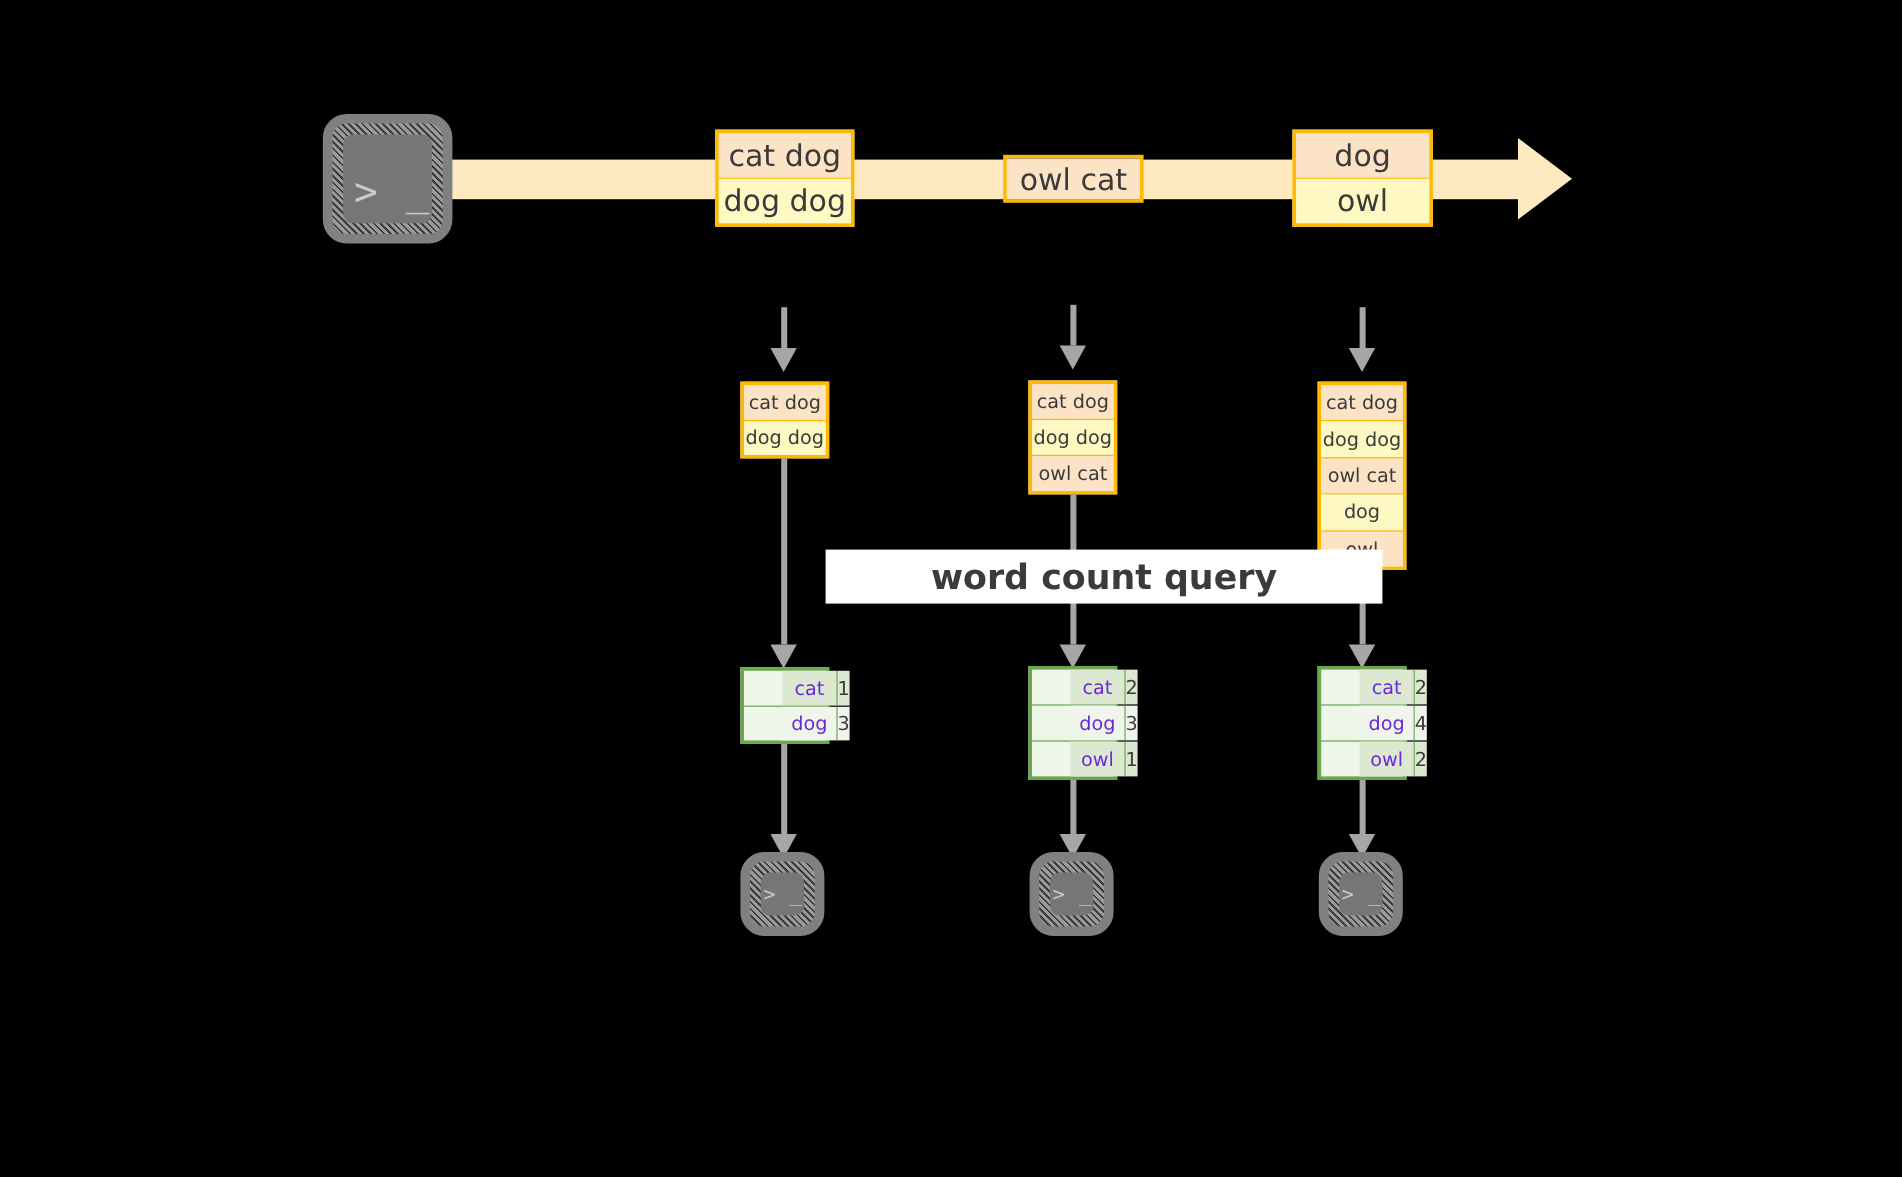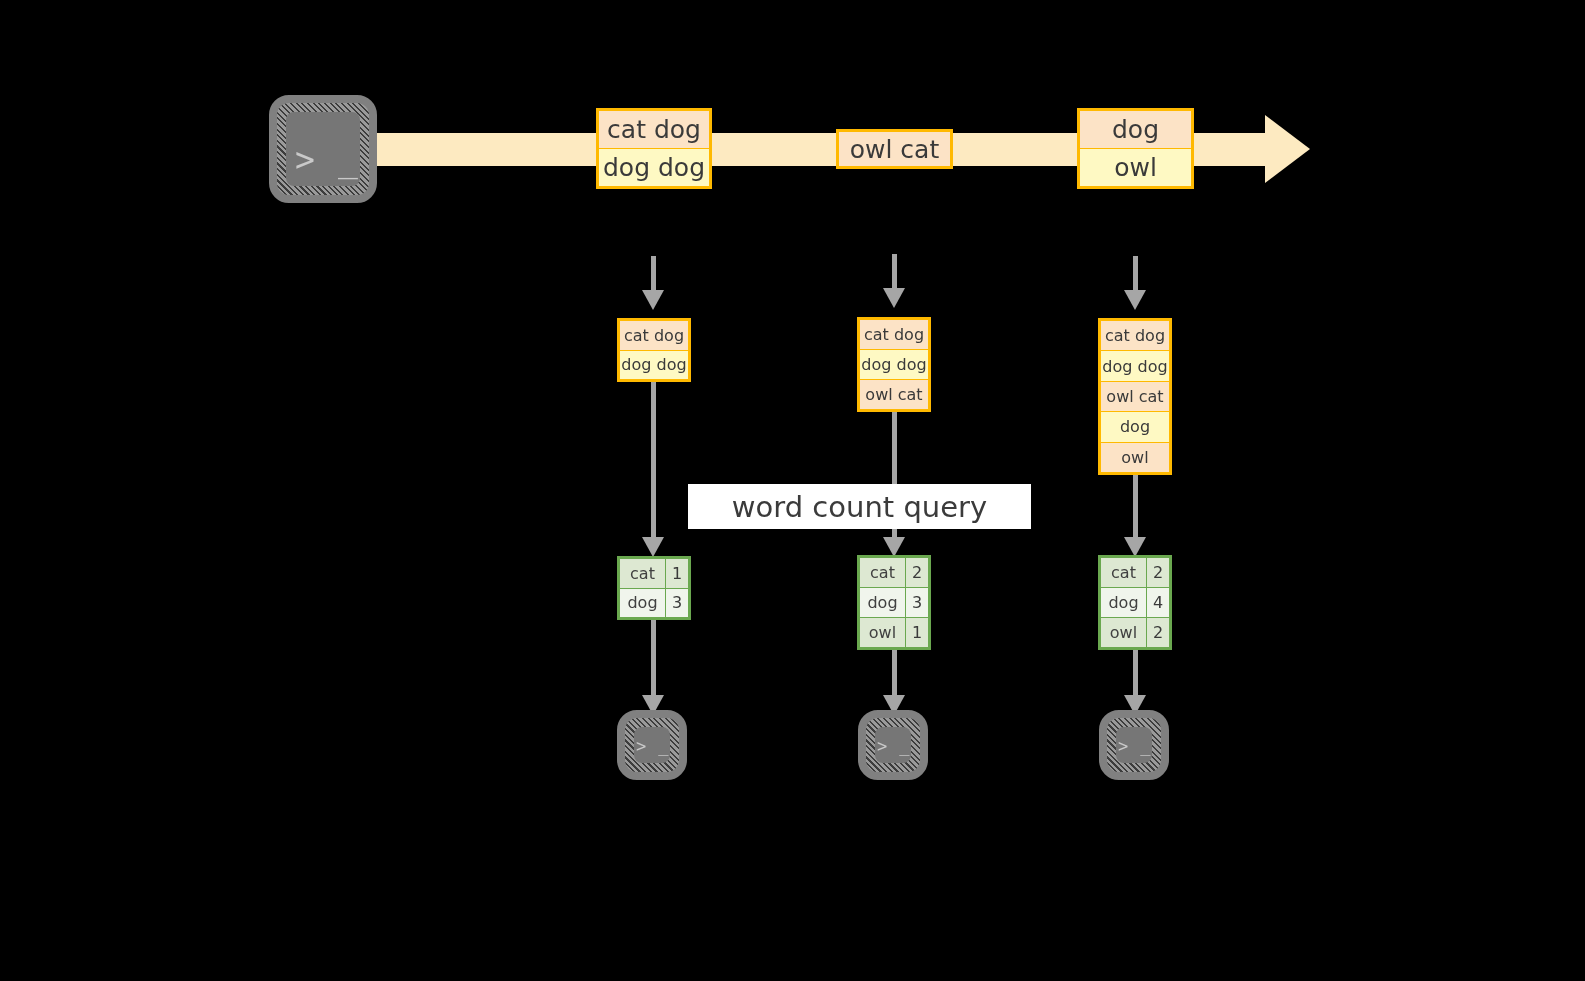--- a/index.html
+++ b/index.html
@@ -119,22 +119,23 @@
   .res-row.shade-a .res-word,
   .res-row.shade-a .res-count { background: #dde8d2; }
   .res-row.shade-b .res-word,
   .res-row.shade-b .res-count { background: #f0f5ec; }
   .res-word {
     flex: 0 0 46px;
     display: flex;
     align-items: center;
     justify-content: center;
     font-size: 16px;
-    color: #404040;
+    color: #6d28d9;
     border-right: 1.5px solid #6aa84f;
+    margin-left: 32px;
   }
   .res-count {
     flex: 1 1 auto;
     display: flex;
     align-items: center;
     justify-content: center;
     font-size: 16px;
     color: #3a3a3a;
   }
 
@@ -228,21 +229,21 @@
 
   <div class="conn" style="left:651px; top:382px; height:155px;"></div>
   <div class="conn-head" style="left:642px; top:537px;"></div>
 
   <div class="conn" style="left:892px; top:412px; height:125px;"></div>
   <div class="conn-head" style="left:883px; top:537px;"></div>
 
   <div class="conn" style="left:1133px; top:475px; height:62px;"></div>
   <div class="conn-head" style="left:1124px; top:537px;"></div>
 
-  <div class="query-label" style="left:688px; top:484px; width:343px; height:45px;">
+  <div class="query-label" style="left:688px; top:458px; width:464px; height:45px;font-weight:bold;">
     <span>word count query</span>
   </div>
 
   <div class="res-table" style="left:617px; top:556px; width:74px; height:64px;">
     <div class="res-row shade-a">
       <div class="res-word">cat</div>
       <div class="res-count">1</div>
     </div>
     <div class="res-row shade-b">
       <div class="res-word">dog</div>

